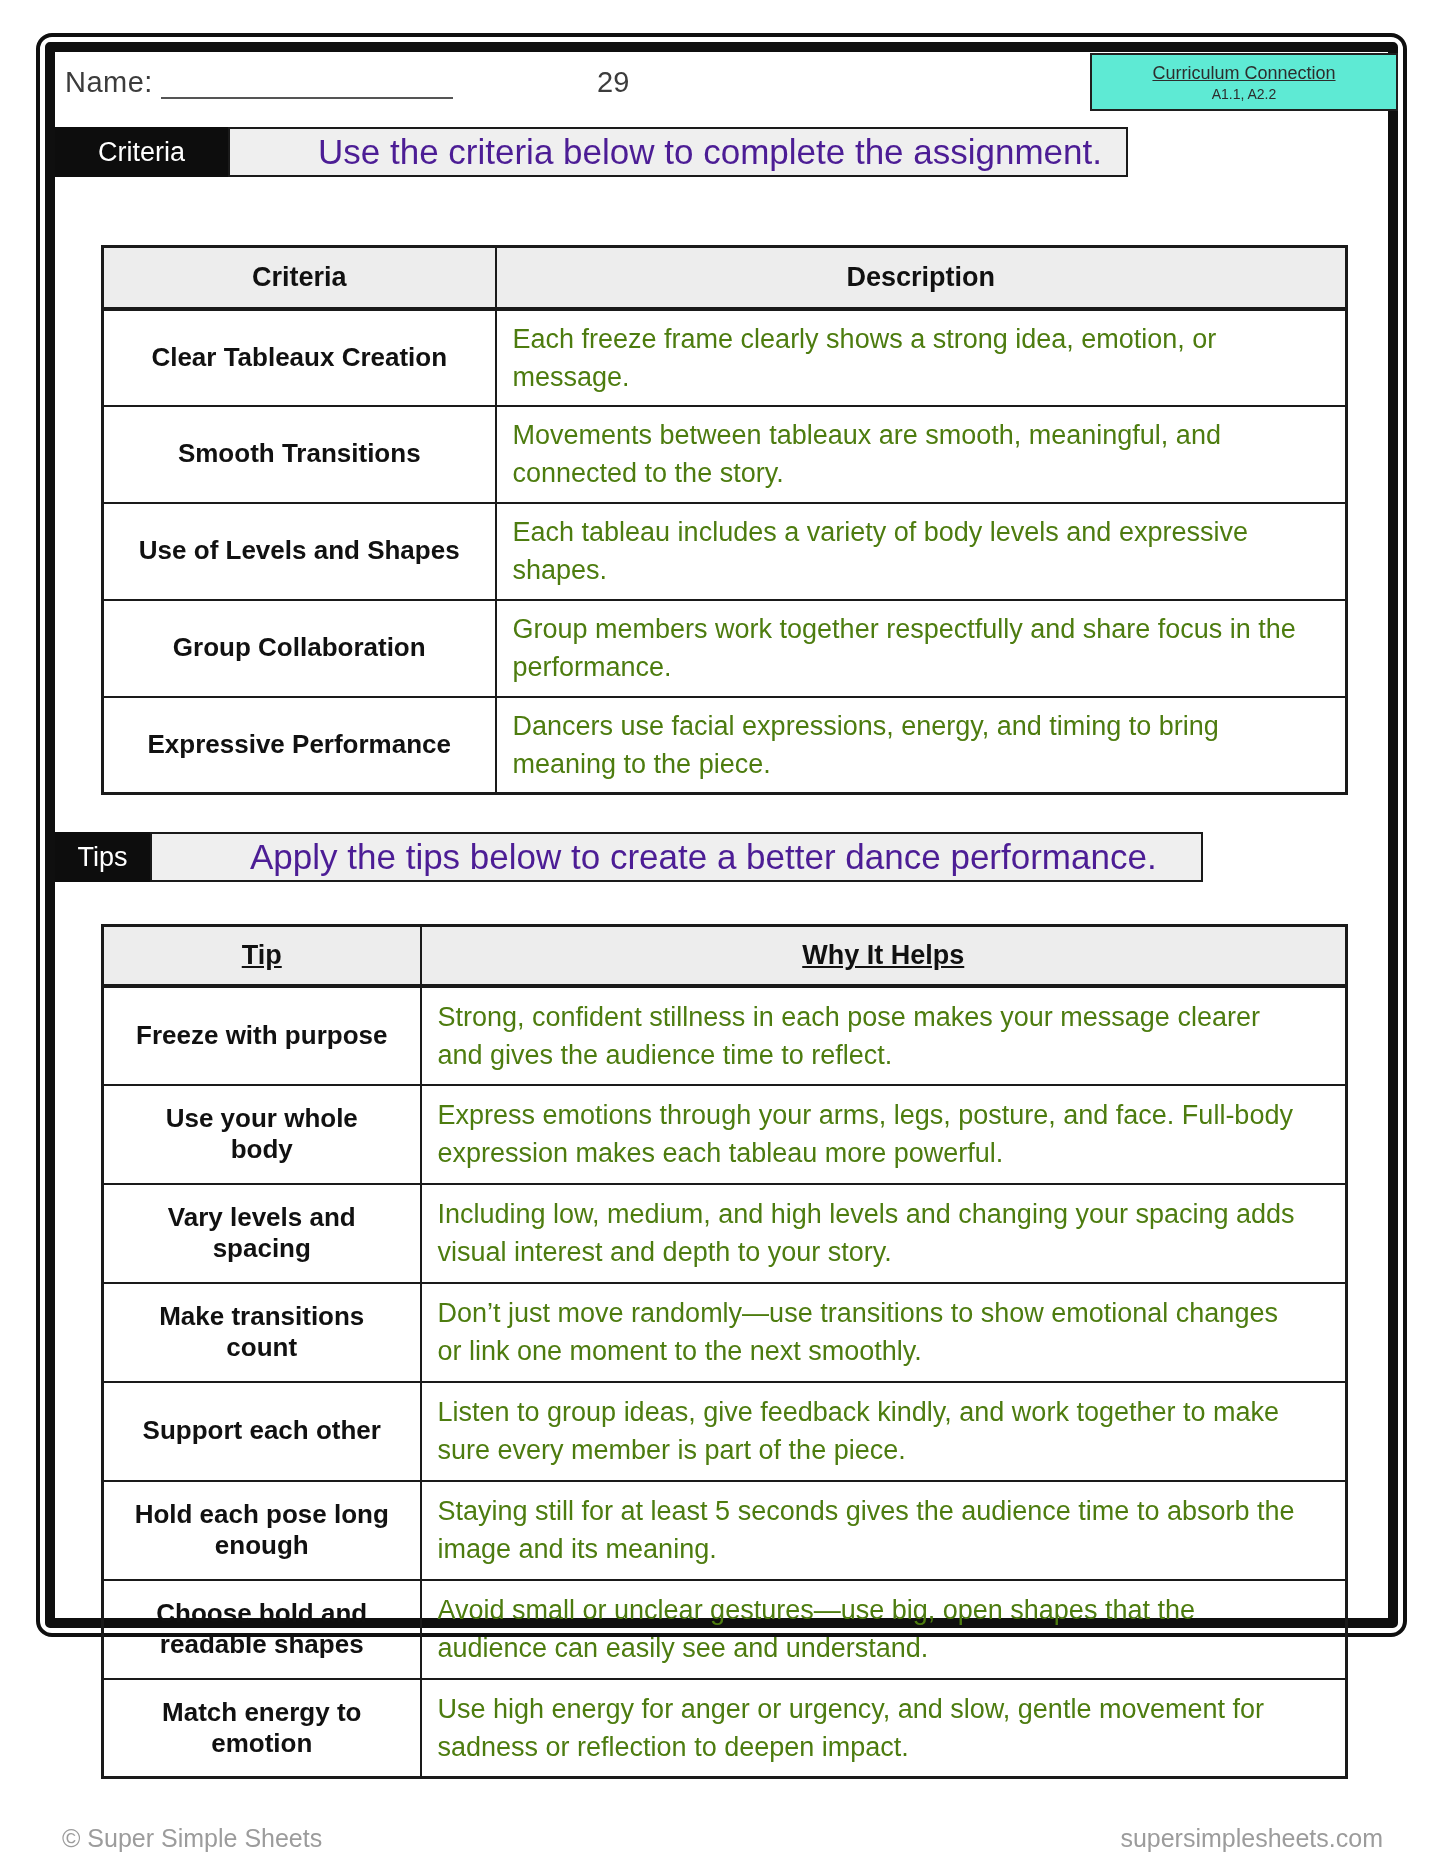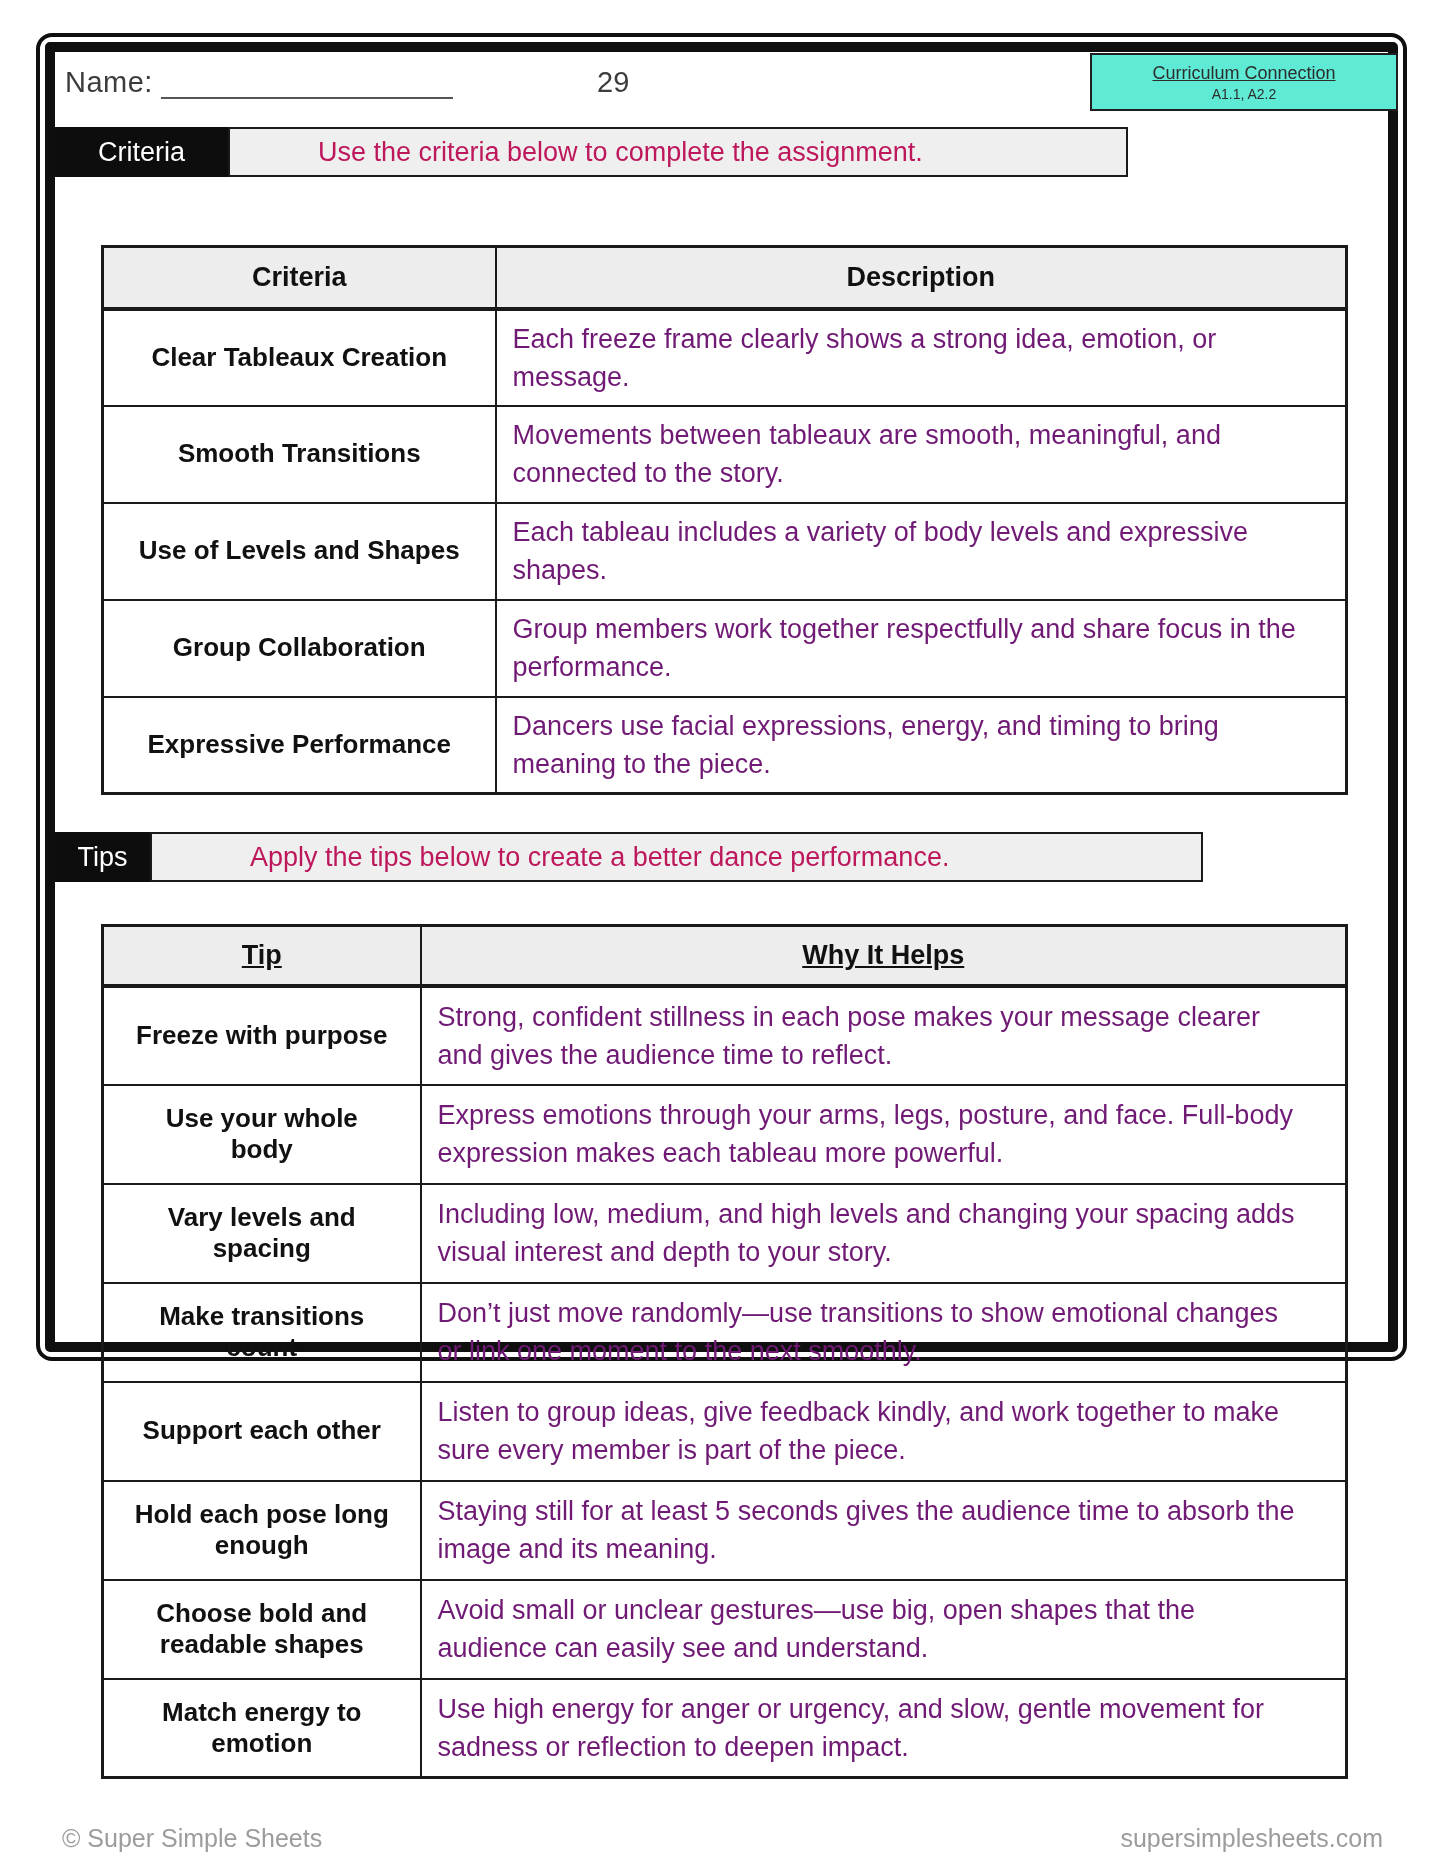--- a/index.html
+++ b/index.html
@@ -3,21 +3,21 @@
 <meta charset="utf-8">
 <style>
   html,body{margin:0;padding:0;}
   body{
     width:1445px;height:1864px;position:relative;background:#ffffff;
     font-family:"Liberation Sans", sans-serif;color:#1a1a1a;
     -webkit-font-smoothing:antialiased;
   }
   
   .frame{
-    position:absolute;left:36px;top:33px;width:1371px;height:1328px;
+    position:absolute;left:36px;top:33px;width:1371px;height:1604px;
     border:4px solid #0f0f0f;border-radius:16px;padding:5px;
     box-sizing:border-box;background:#fff;
   }
   .inner{
     position:relative;width:100%;height:100%;
     border:10px solid #0f0f0f;border-radius:5px;
     box-sizing:border-box;background:#fff;
   }
   
   .name-row{position:absolute;left:10px;top:14px;display:flex;align-items:flex-end;}
@@ -36,21 +36,21 @@
   .criteria-bar{top:75px;}
   .tips-bar{top:780px;}
   .section-label{
     background:#0d0d0d;color:#ffffff;font-size:27px;
     display:flex;align-items:center;justify-content:center;flex:0 0 auto;
   }
   .criteria-bar .section-label{width:173px;}
   .tips-bar .section-label{width:95px;}
   .section-instruction{
     background:#efefef;border:2px solid #1a1a1a;box-sizing:border-box;
-    font-size:27px;color:#be185d;display:flex;align-items:center;
+    font-size:35px;color:#4c1d95;display:flex;align-items:center;
   }
   .criteria-bar .section-instruction{width:900px;padding-left:88px;}
   .tips-bar .section-instruction{width:1053px;padding-left:98px;}
   
   table.sheet-table{
     position:absolute;left:46px;width:1247px;
     border-collapse:collapse;table-layout:fixed;
     border:3px solid #1a1a1a;
   }
   .criteria-table{top:193px;}
@@ -66,21 +66,21 @@
   .sheet-table thead th{border-bottom:4px solid #1a1a1a;}
   .criteria-table col.c1{width:393px;}
   .tips-table col.c1{width:318px;}
   .criteria-table td{height:97px;}
   .tips-table td{height:99px;}
   td.row-label{
     font-weight:bold;font-size:26px;text-align:center;color:#111;
     padding:0 24px;white-space:pre-line;line-height:1.2;
   }
   td.row-desc{
-    font-size:27px;color:#701a75;text-align:left;
+    font-size:27px;color:#4d7c0f;text-align:left;
     padding:6px 40px 6px 16px;line-height:38px;
   }
   
   .footer{
     position:absolute;left:62px;right:62px;top:1824px;
     display:flex;justify-content:space-between;
     font-size:25px;color:#9c9c9c;
   }
 </style>
 </head>

